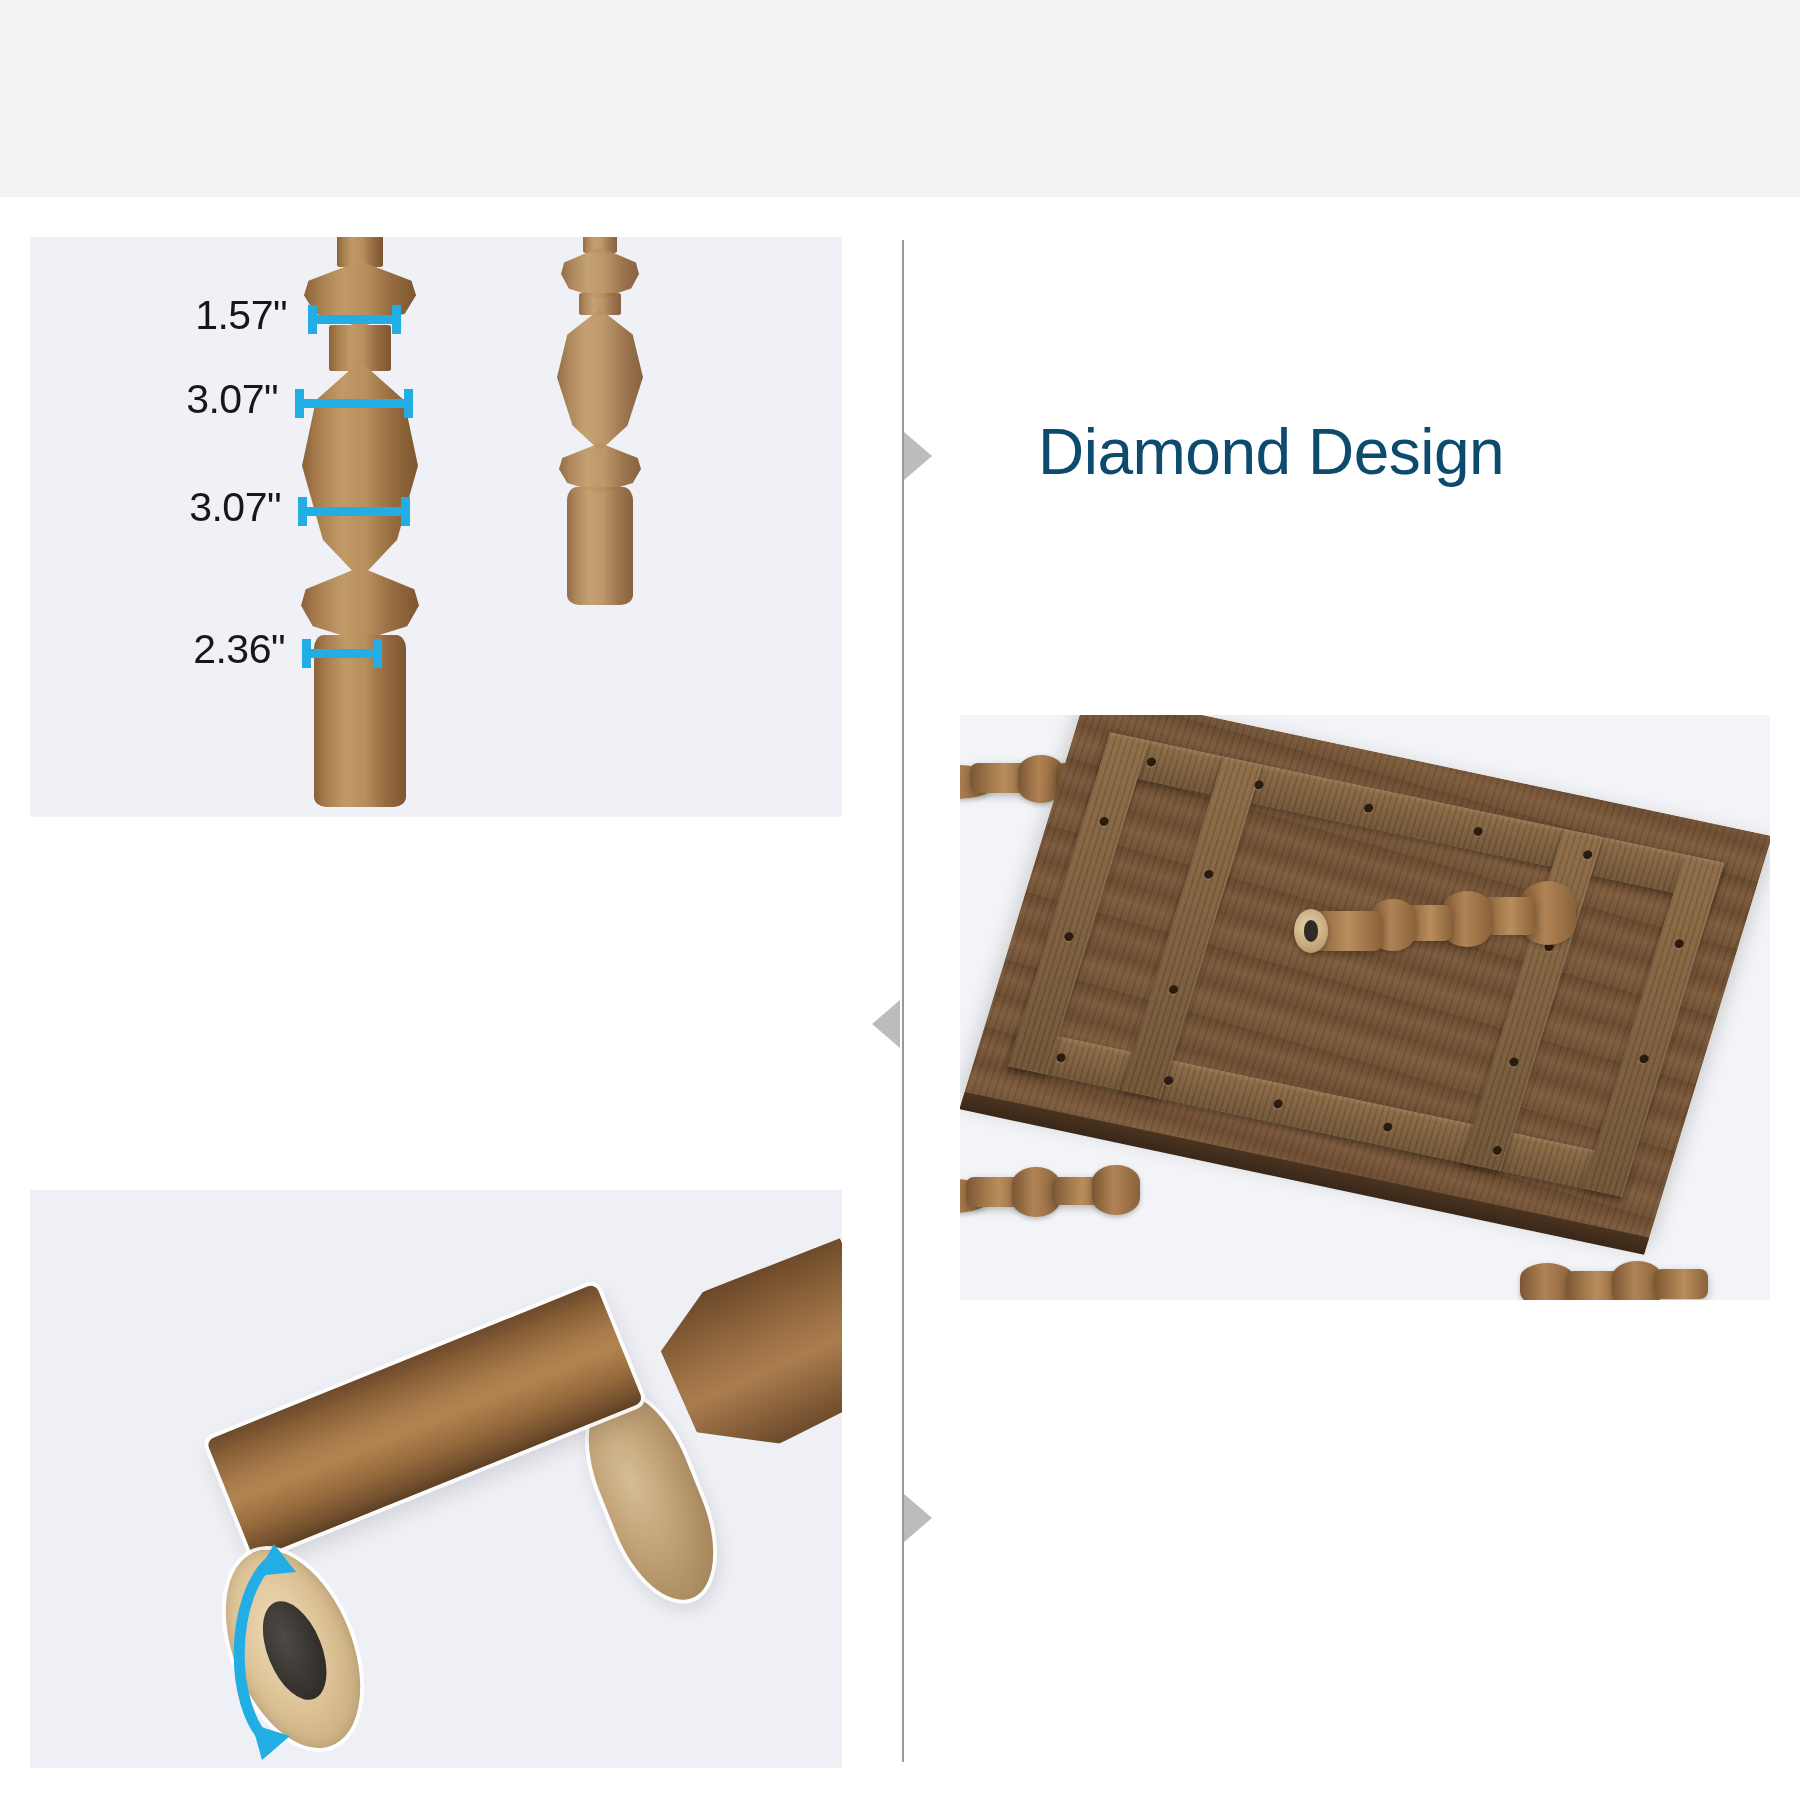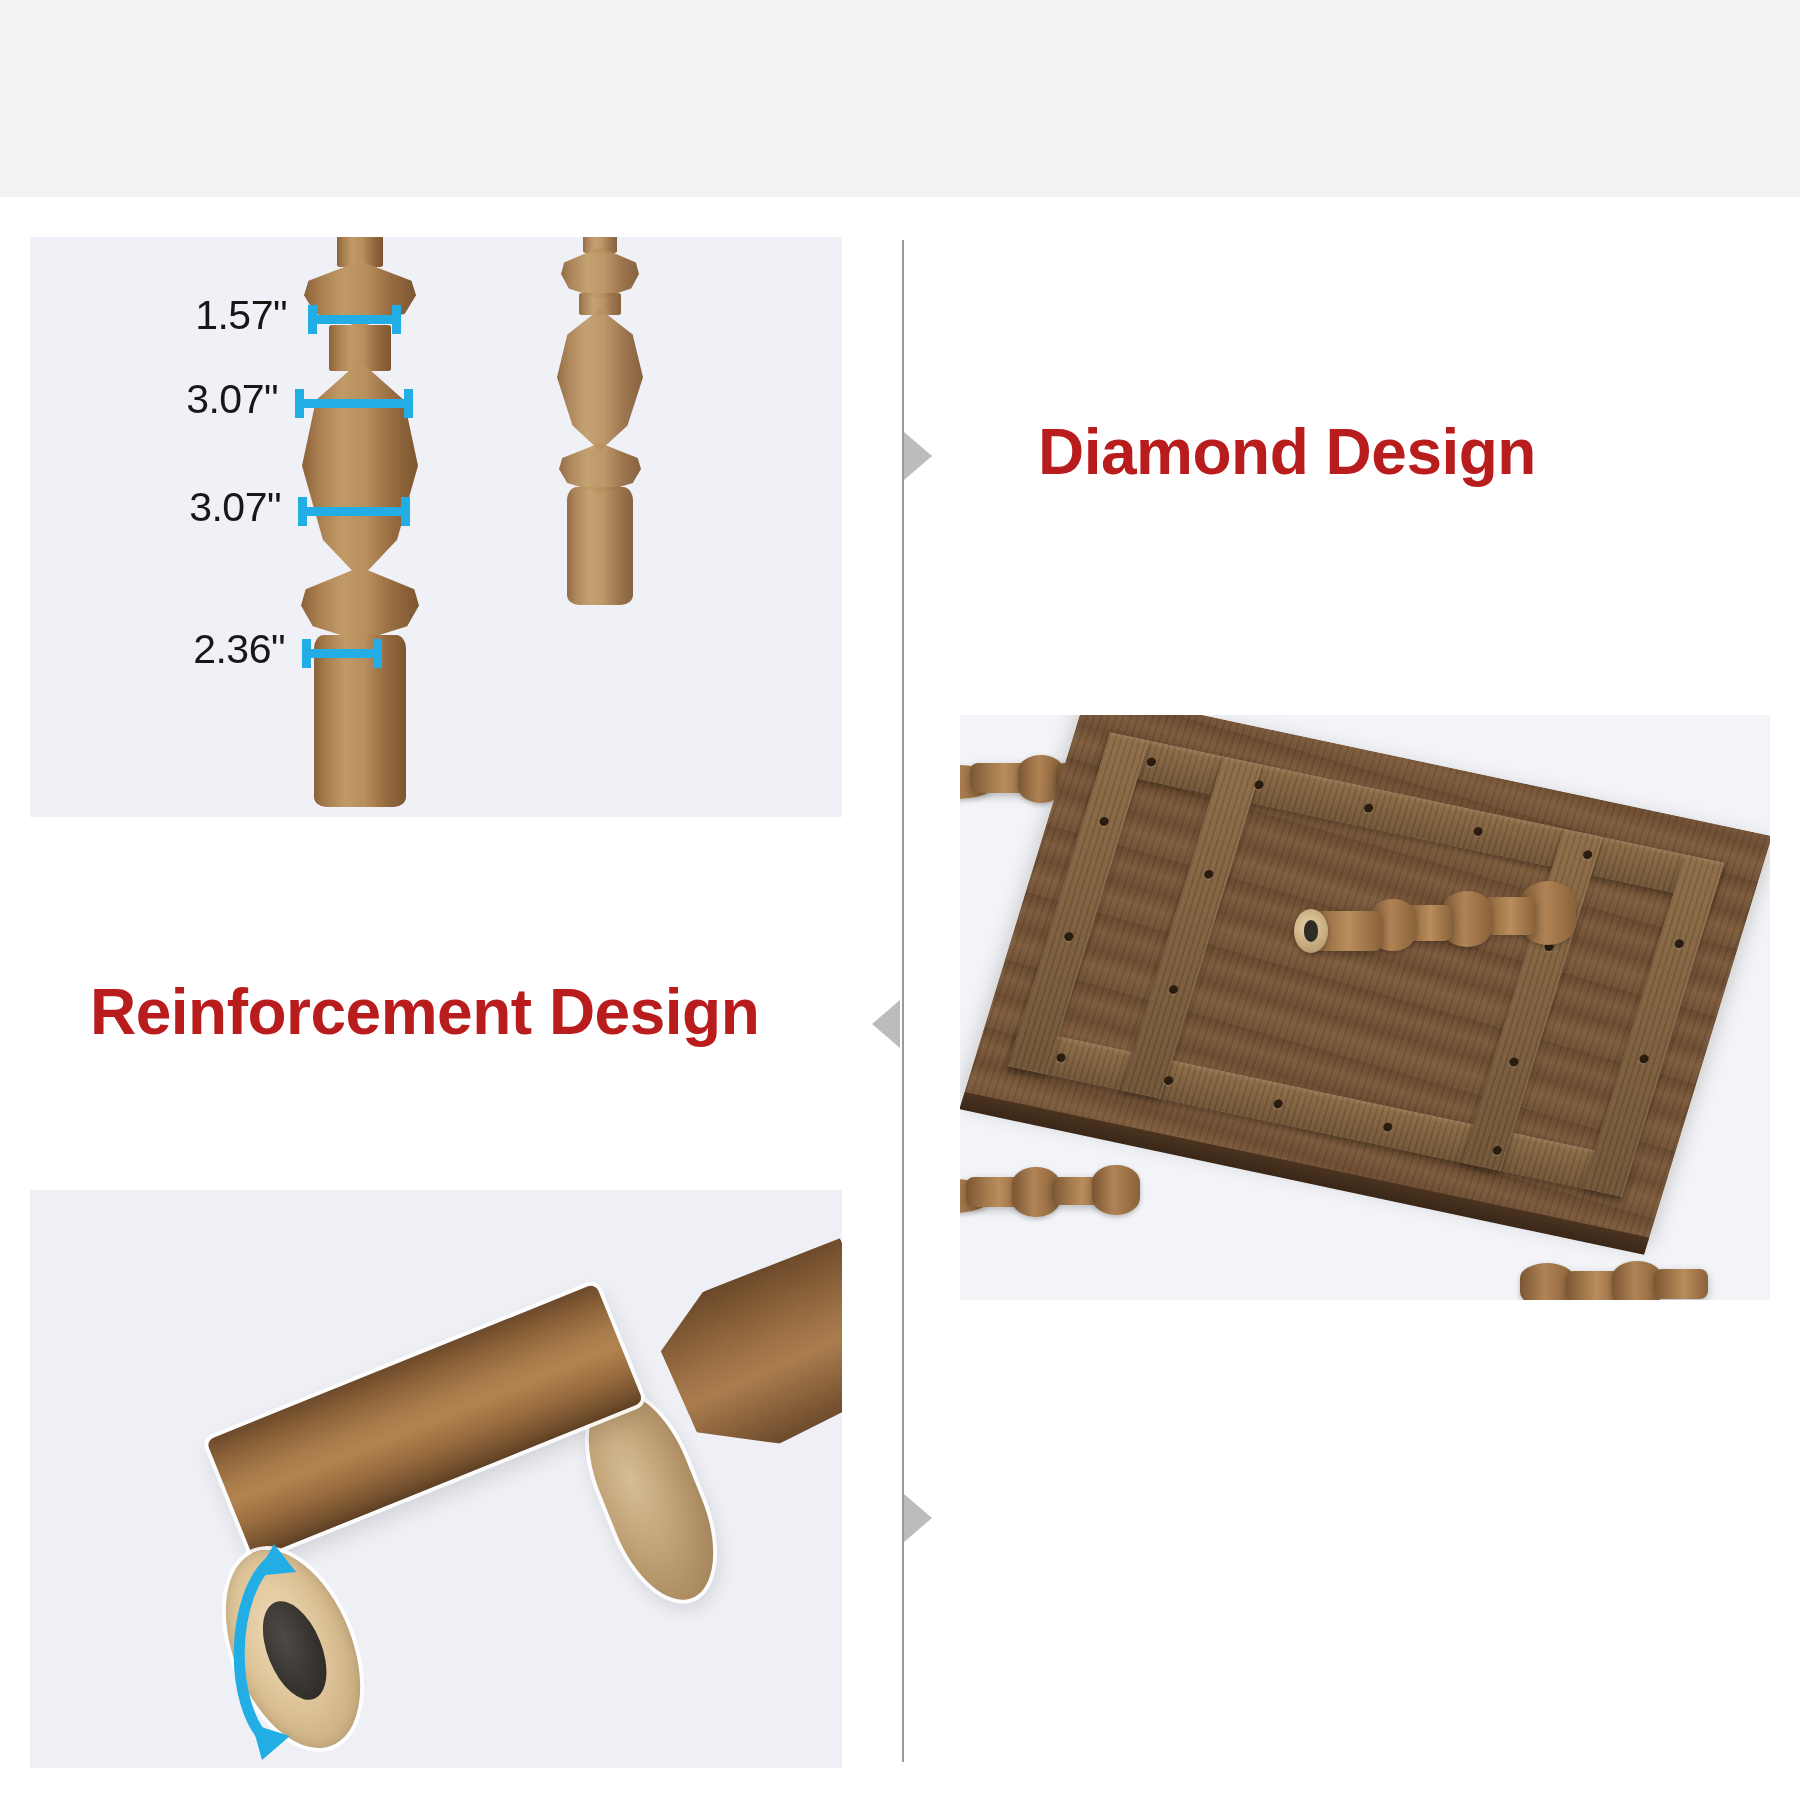--- a/index.html
+++ b/index.html
@@ -60,22 +60,22 @@
     border-left: none;
   }
   #pointer-diamond { left: 904px; top: 432px; }
   #pointer-reinforcement { left: 872px; top: 1000px; }
   #pointer-footpads { left: 904px; top: 1494px; }
 
   
   .feature-label {
     position: absolute;
     font-size: 64px;
-    font-weight: bold;
-    color: #b91c1c;
+    font-weight: normal;
+    color: #0c4a6e;
     white-space: nowrap;
     letter-spacing: -0.5px;
   }
   #label-diamond { left: 1038px; top: 415px; }
   #label-reinforcement { left: 90px; top: 975px; }
   #label-footpads { left: 1038px; top: 1478px; }
 
   
   .photo-panel {
     position: absolute;
@@ -287,21 +287,20 @@
 <div id="page">
 
   <div id="header-bar"></div>
 
   <div id="divider-line"></div>
   <div id="pointer-diamond" class="pointer pointer-right"></div>
   <div id="pointer-reinforcement" class="pointer pointer-left"></div>
   <div id="pointer-footpads" class="pointer pointer-right"></div>
 
   <div id="label-diamond" class="feature-label nosel">Diamond Design</div>
-  <div id="label-reinforcement" class="feature-label nosel">Reinforcement Design</div>
 
   <div id="panel-legs" class="photo-panel">
 
     <div id="leg-main" class="leg-wrap">
 
       <div class="seg shaft" style="top:0px;   width:46px; height:40px;"></div>
 
       <div class="seg bulb-sm" style="top:34px; width:112px; height:66px;"></div>
 
       <div class="seg shaft" style="top:98px;  width:62px; height:46px;"></div>

